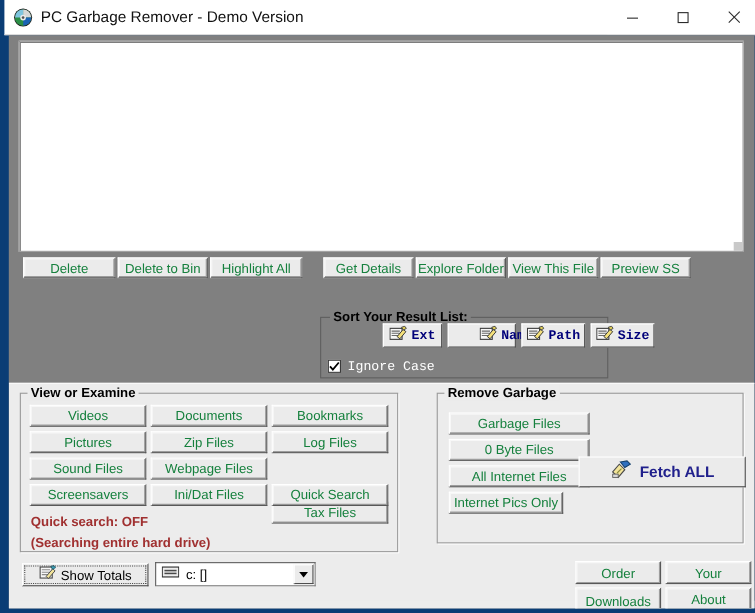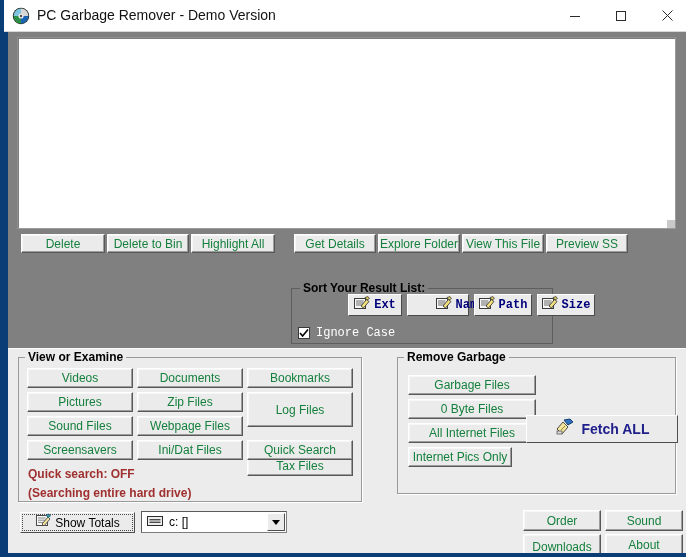--- a/index.html
+++ b/index.html
@@ -335,21 +335,21 @@
           </div>
           <div class="btn" style="left: 239px; top: 19px; width: 106px; height: 20px;">
             <span>Bookmarks</span>
           </div>
           <div class="btn" style="left: 19px; top: 43px; width: 106px; height: 20px;">
             <span>Pictures</span>
           </div>
           <div class="btn" style="left: 129px; top: 43px; width: 106px; height: 20px;">
             <span>Zip Files</span>
           </div>
-          <div class="btn" style="left: 239px; top: 43px; width: 106px; height: 35px;">
+          <div class="btn" style="left: 239px; top: 43px; width: 106px; height: 20px;">
             <span>Log Files</span>
           </div>
           <div class="btn" style="left: 19px; top: 67px; width: 106px; height: 20px;">
             <span>Sound Files</span>
           </div>
           <div class="btn" style="left: 129px; top: 67px; width: 106px; height: 20px;">
             <span>Webpage Files</span>
           </div>
           <div class="btn" style="left: 239px; top: 67px; width: 106px; height: 20px; margin-top: 40px;">
             <span>Tax Files</span>
@@ -427,21 +427,21 @@
       <span id="combo-arrow-btn">
         <span class="tri-down"></span>
       </span>
     </div>
 
     <div id="bottom-buttons-holder">
         <div class="btn" style="left: 515px; top: 478px; width: 78px; height: 21px;">
           <span>Order</span>
         </div>
         <div class="btn" style="left: 597px; top: 478px; width: 78px; height: 21px;">
-          <span>Sound</span>
+          <span>Your</span>
         </div>
         <div class="btn" style="left: 515px; top: 502px; width: 78px; height: 21px; align-items: flex-end;">
           <span>Downloads</span>
         </div>
         <div class="btn" style="left: 597px; top: 502px; width: 78px; height: 21px;">
           <span>About</span>
         </div>
       </div>
 
   <div class="btn" style="left: 13px; top: 202px; width: 84px; height: 19px;">

